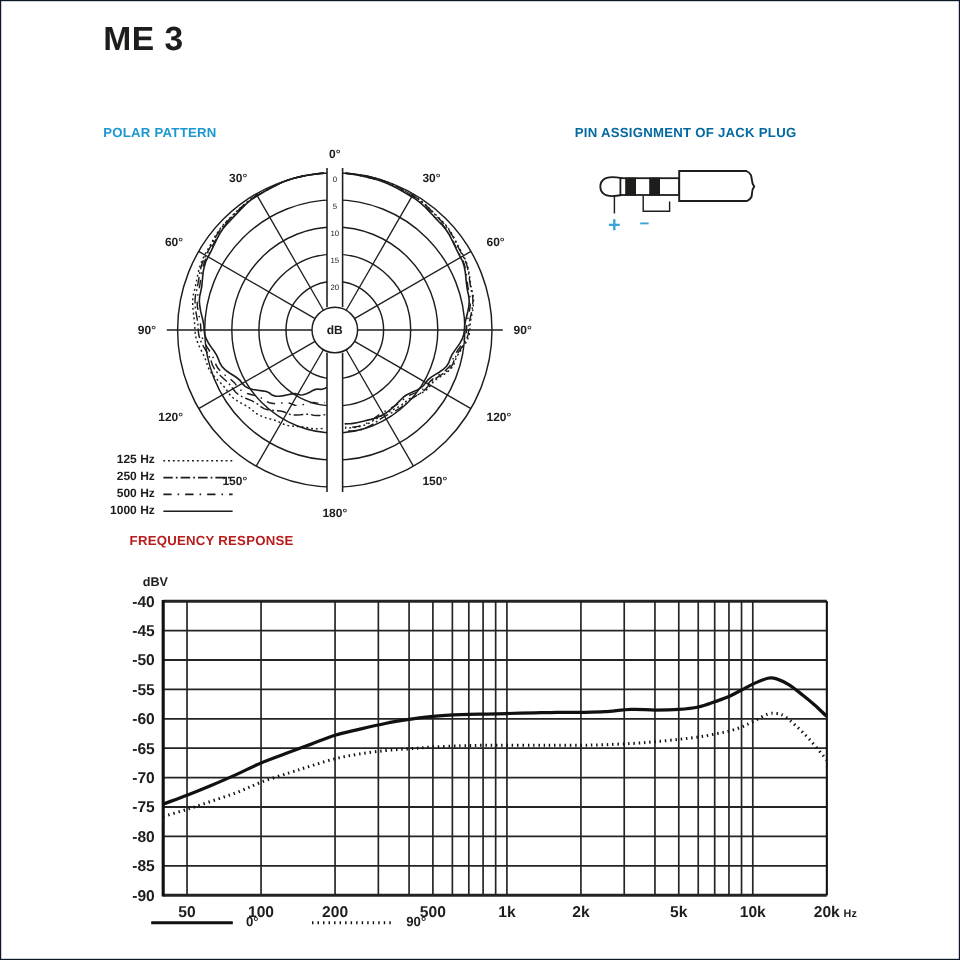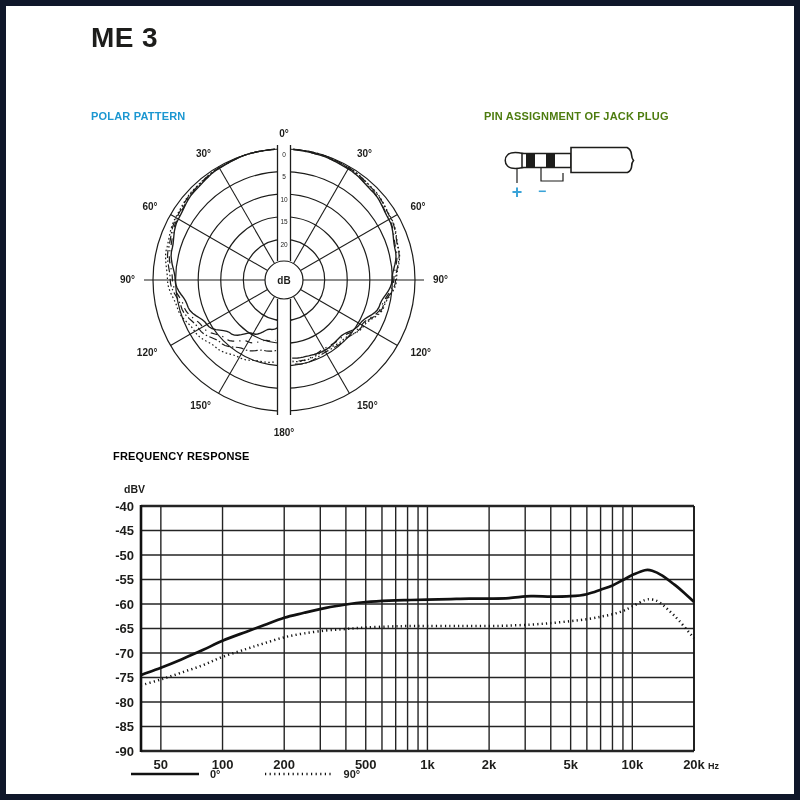--- a/index.html
+++ b/index.html
@@ -1,18 +1,18 @@
 <!DOCTYPE html>
 <html><head>
 <meta charset="utf-8">
 <style>
   html,body{margin:0;padding:0;background:#fff;}
   .page{position:relative;width:800px;height:800px;background:#fff;overflow:hidden;
         font-family:"Liberation Sans",sans-serif;color:#1d1d1b;box-sizing:border-box;
-        border:6px solid #0f172a;}
+        border:1px solid #0f172a;}
   .title{position:absolute;left:85px;top:16px;font-size:28px;font-weight:700;letter-spacing:.4px;}
   .subtitle{position:absolute;left:85px;top:51px;font-size:27px;font-weight:400;}
   .sec-h{position:absolute;font-size:11px;font-weight:700;letter-spacing:.2px;}
   .polar-h{left:85px;top:104px;}
   .jack-h{left:478px;top:104px;}
   .freq-h{left:107px;top:444px;}
   #polar-svg{position:absolute;left:85px;top:112px;}
   #jack-svg{position:absolute;left:480px;top:128px;}
   #fr-svg{position:absolute;left:75px;top:468px;}
   .plegend{position:absolute;display:flex;flex-direction:column;gap:1px;}
@@ -27,21 +27,21 @@
   #fr-legend .flbl{margin:0 0 0 9px;}
   #fr-legend .fsample2{margin-left:42px;}
 </style>
 </head>
 <body>
 
 <div class="page">
   <div class="title">ME 3</div>
 
   <div class="sec-h polar-h" style="color: rgb(27, 151, 209);">POLAR PATTERN</div>
-  <div class="sec-h jack-h" style="color: #4d7c0f;">PIN ASSIGNMENT OF JACK PLUG</div>
+  <div class="sec-h jack-h" style="color: #0369a1;">PIN ASSIGNMENT OF JACK PLUG</div>
 
   <svg id="polar-svg" width="390" height="332">
       <g>
         <circle cx="193" cy="162" r="131" fill="none" stroke="#1d1d1b" stroke-width="1.2"></circle>
         <circle cx="193" cy="162" r="108.41379310344827" fill="none" stroke="#1d1d1b" stroke-width="1.2"></circle>
         <circle cx="193" cy="162" r="85.82758620689656" fill="none" stroke="#1d1d1b" stroke-width="1.2"></circle>
         <circle cx="193" cy="162" r="63.241379310344826" fill="none" stroke="#1d1d1b" stroke-width="1.2"></circle>
         <circle cx="193" cy="162" r="40.655172413793096" fill="none" stroke="#1d1d1b" stroke-width="1.2"></circle>
         <circle cx="193" cy="162" r="18.068965517241388" fill="none" stroke="#1d1d1b" stroke-width="1.2"></circle>
         <line x1="183.5" y1="145.54551732809566" x2="127.50000000000001" y2="48.55067210423853" stroke="#1d1d1b" stroke-width="1.1"></line>
@@ -84,34 +84,60 @@
       <text x="66.56029104747196" y="91.99999999999999" text-anchor="end" font-size="10" font-weight="600" fill="#1d1d1b">60°</text>
       <text x="319.439708952528" y="91.99999999999999" text-anchor="start" font-size="10" font-weight="600" fill="#1d1d1b">60°</text>
       <text x="44" y="165" text-anchor="end" font-size="10" font-weight="600" fill="#1d1d1b">90°</text>
       <text x="342" y="165" text-anchor="start" font-size="10" font-weight="600" fill="#1d1d1b">90°</text>
       <text x="66.56029104747195" y="237.99999999999997" text-anchor="end" font-size="10" font-weight="600" fill="#1d1d1b">120°</text>
       <text x="319.43970895252806" y="237.99999999999997" text-anchor="start" font-size="10" font-weight="600" fill="#1d1d1b">120°</text>
       <text x="120.00000000000001" y="291.43970895252806" text-anchor="end" font-size="10" font-weight="600" fill="#1d1d1b">150°</text>
       <text x="266" y="291.43970895252806" text-anchor="start" font-size="10" font-weight="600" fill="#1d1d1b">150°</text>
     </svg>
 
+  <div id="polar-legend-left" class="plegend">
+      <div class="prow">
+        <span class="lbl">125 Hz</span>
+        <svg width="58" height="8">
+          <line x1="0" y1="4" x2="58" y2="4" stroke="#1d1d1b" stroke-width="1.3" stroke-dasharray="1.6 2.4"></line>
+        </svg>
+      </div>
+      <div class="prow">
+        <span class="lbl">250 Hz</span>
+        <svg width="58" height="8">
+          <line x1="0" y1="4" x2="58" y2="4" stroke="#1d1d1b" stroke-width="1.3" stroke-dasharray="8 2.5 1.5 2.5"></line>
+        </svg>
+      </div>
+      <div class="prow">
+        <span class="lbl">500 Hz</span>
+        <svg width="58" height="8">
+          <line x1="0" y1="4" x2="58" y2="4" stroke="#1d1d1b" stroke-width="1.3" stroke-dasharray="7 5 1.3 5"></line>
+        </svg>
+      </div>
+      <div class="prow">
+        <span class="lbl">1000 Hz</span>
+        <svg width="58" height="8">
+          <line x1="0" y1="4" x2="58" y2="4" stroke="#1d1d1b" stroke-width="1.3"></line>
+        </svg>
+      </div>
+    </div>
 
   <svg id="jack-svg" width="215" height="80">
     <path d="M37 19.5 C30 18 24 18.5 21.5 21 C18.5 23.5 18.5 29.5 21.5 32 C24 34.5 30 35 37 33.5 Z" fill="#fff" stroke="#1d1d1b" stroke-width="1.5"></path>
     <rect x="36" y="19.5" width="49" height="14" fill="#fff" stroke="#1d1d1b" stroke-width="1.5"></rect>
     <rect x="40" y="19" width="9" height="15" fill="#1d1d1b"></rect>
     <rect x="60" y="19" width="9" height="15" fill="#1d1d1b"></rect>
     <path d="M85 13.5 H141 C148 17 143.5 21.5 147.5 26.5 C143.5 31 148.5 35 141.5 38.5 H85 Z" fill="#fff" stroke="#1d1d1b" stroke-width="1.6"></path>
     <line x1="31" y1="34" x2="31" y2="49" stroke="#1d1d1b" stroke-width="1.2"></line>
     <path d="M55 34 V47 H77 V39" fill="none" stroke="#1d1d1b" stroke-width="1.2"></path>
     <text x="31" y="64" text-anchor="middle" font-size="18" font-weight="700" fill="#3aa3d8">+</text>
     <text x="56" y="62" text-anchor="middle" font-size="14" font-weight="700" fill="#3aa3d8">−</text>
   </svg>
 
-  <div class="sec-h freq-h" style="color: #000000; text-align: center;">FREQUENCY RESPONSE</div>
+  <div class="sec-h freq-h" style="color: #b91c1c; text-align: center;">FREQUENCY RESPONSE</div>
   <svg id="fr-svg" width="700" height="300">
       <g>
         <line x1="79.85618110144178" y1="32" x2="79.85618110144178" y2="277" stroke="#242424" stroke-width="1.4"></line>
         <line x1="141.5351131884011" y1="32" x2="141.5351131884011" y2="277" stroke="#242424" stroke-width="1.4"></line>
         <line x1="203.21404527536043" y1="32" x2="203.21404527536043" y2="277" stroke="#242424" stroke-width="1.4"></line>
         <line x1="239.29390763075855" y1="32" x2="239.29390763075855" y2="277" stroke="#242424" stroke-width="1.4"></line>
         <line x1="264.8929773623198" y1="32" x2="264.8929773623198" y2="277" stroke="#242424" stroke-width="1.4"></line>
         <line x1="284.74915846376155" y1="32" x2="284.74915846376155" y2="277" stroke="#242424" stroke-width="1.4"></line>
         <line x1="300.97283971771776" y1="32" x2="300.97283971771776" y2="277" stroke="#242424" stroke-width="1.4"></line>
         <line x1="314.68976676998307" y1="32" x2="314.68976676998307" y2="277" stroke="#242424" stroke-width="1.4"></line>

